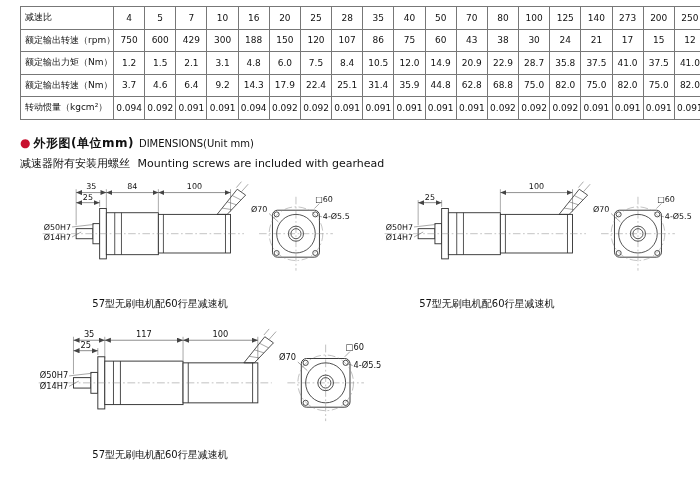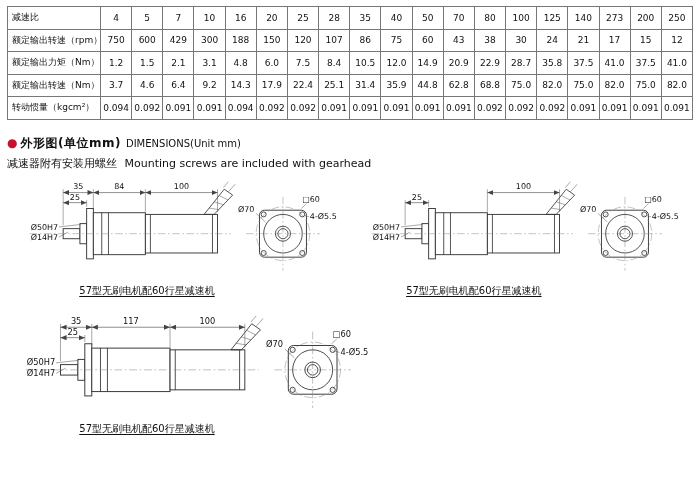--- a/index.html
+++ b/index.html
@@ -2,21 +2,21 @@
 <html><head>
 <meta charset="utf-8">
 <style>
   * { margin:0; padding:0; box-sizing:border-box; }
   html,body { background:#fff; }
   body {
     width:700px; height:483px; overflow:hidden;
     font-family:"DejaVu Sans","Liberation Sans",sans-serif;
     color:#111;
   }
-  .page { position:relative; width:700px; height:483px; padding:6px 7px 0 7px; background:#fff; }
+  .page { position:relative; width:700px; height:483px; padding:6px 7px 0 20px; background:#fff; }
 
   
   table.spec { border-collapse:collapse; width:686px; table-layout:fixed; }
   table.spec td {
     border:1px solid #777; font-size:9px; text-align:center;
     height:22.5px; padding:0 1px; white-space:nowrap; overflow:hidden;
   }
   table.spec td.rowhead { width:93px; text-align:left; padding-left:4px; }
 
   
@@ -27,22 +27,22 @@
   .section-note { margin-top:4px; font-size:11px; }
   .section-note .en { margin-left:4px; }
 
   
   .draw-area { margin-top:9px; }
   .draw-row { display:flex; gap:6px; }
   .draw-row.second { margin-top:16px; margin-left:-4px; }
   figure.drawing { margin:0 0 0 14px; }
   figure.drawing.b { margin-left:0; }
   figcaption {
-    font-size:10px; text-align:center; margin-top:1px;
-    text-decoration:underline; text-underline-offset:2px;
+    font-size:10px; text-align:center; margin-top:14px;
+    text-underline-offset:2px;
   }
   figure.drawing.a figcaption { width:75%; }
   figure.drawing.b figcaption { width:66%; }
   figure.drawing.c figcaption { width:65%; }
 
   svg text { font-size:9.5px; fill:#111; font-family:inherit; }
   .ln   { fill:none; stroke:#333; stroke-width:1; }
   .body { fill:#ffffff; stroke:#333; stroke-width:1.1; }
   .cl   { fill:none; stroke:#888; stroke-width:0.6; stroke-dasharray:9 3 2 3; }
   .thin { fill:none; stroke:#555; stroke-width:0.6; }

